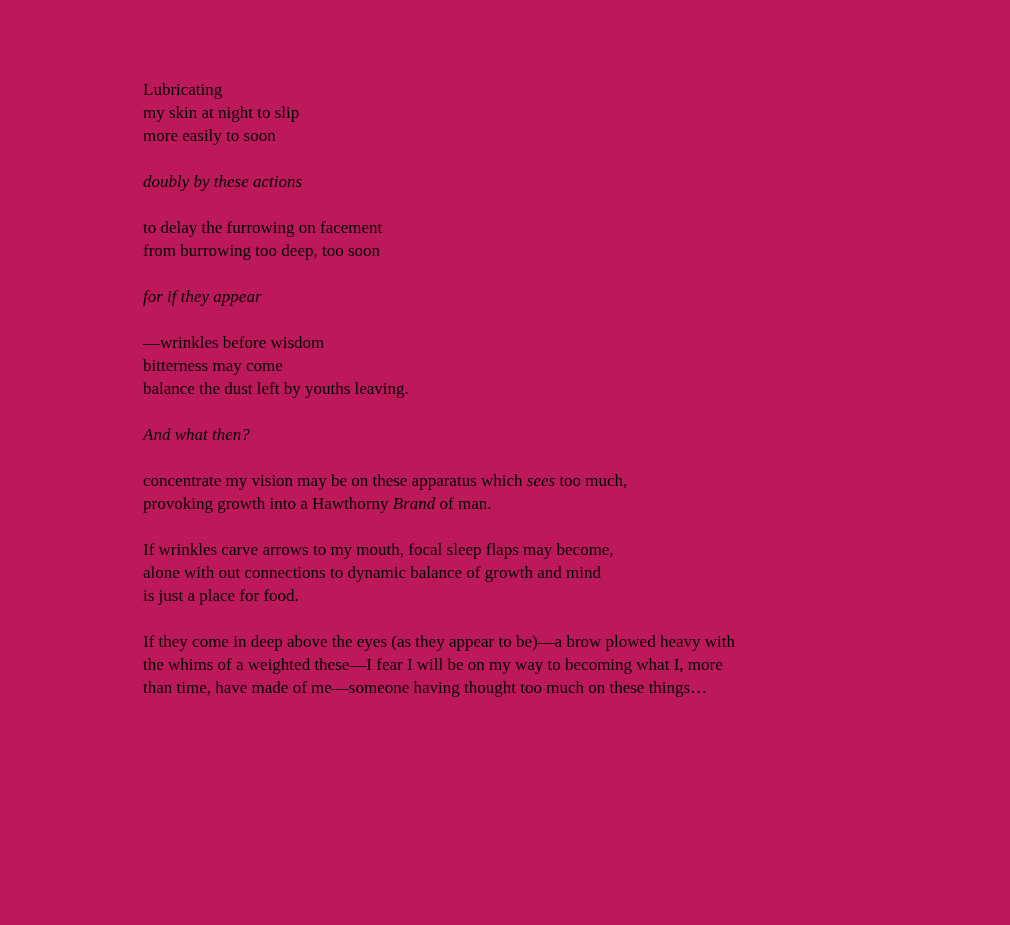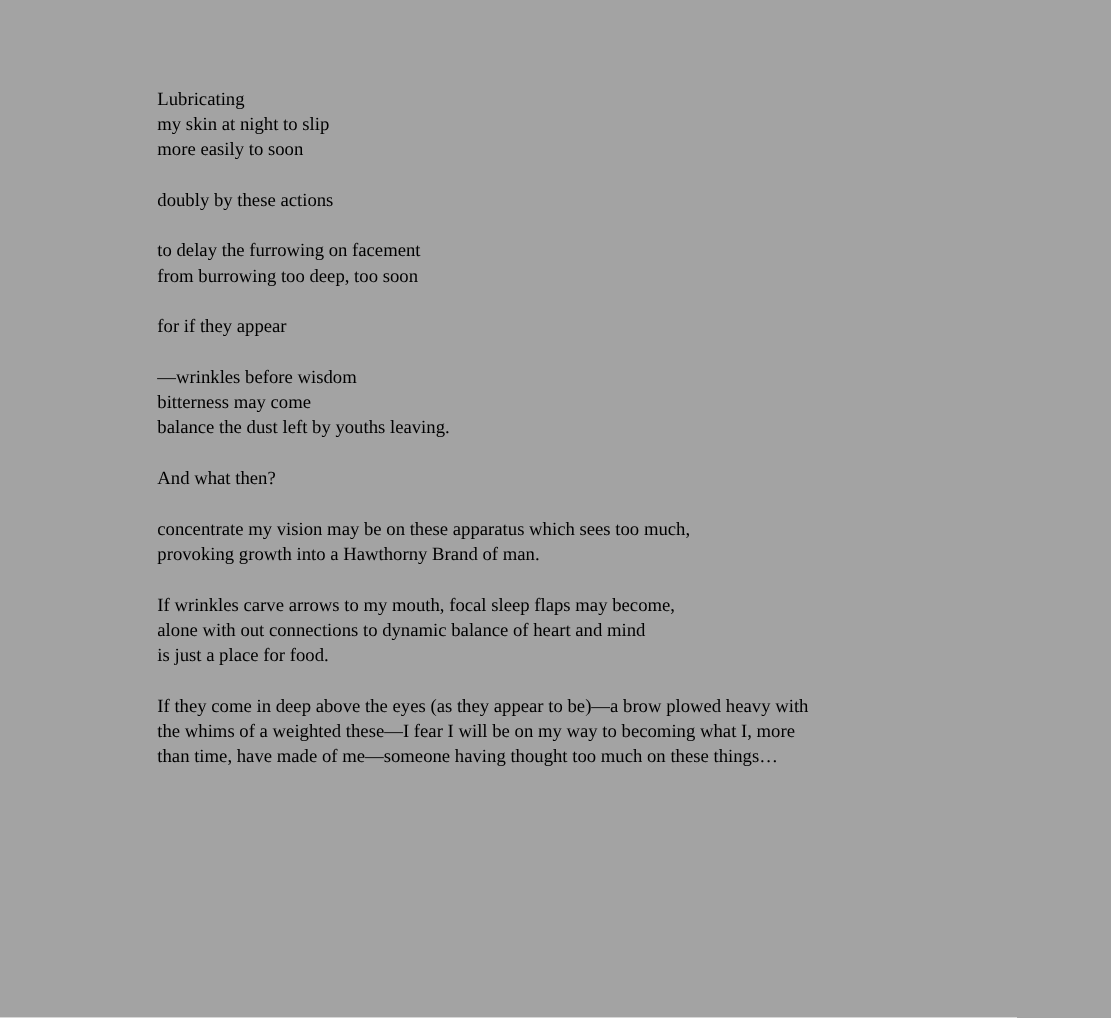--- a/index.html
+++ b/index.html
@@ -9,21 +9,21 @@
   }
   body {
     width: 1010px;
     height: 925px;
     position: relative;
     overflow: hidden;
   }
   .page {
     position: absolute;
     inset: 0;
-    background: #a3a3a3;
+    background: #be185d;
   }
   .poem {
     position: absolute;
     left: 143px;
     top: 78px;
     font-family: "Liberation Serif", serif;
     font-size: 17px;
     line-height: 23px;
     color: #000000;
     white-space: nowrap;
@@ -31,20 +31,21 @@
   .stanza {
     margin: 0 0 23px 0;
   }
   .stanza:last-child {
     margin-bottom: 16px;
   }
   .line {
     height: 23px;
   }
   .italic {
+    font-style: italic;
   }
 </style>
 </head>
 <body>
 
 <div class="page">
   <div class="poem">
       <div class="stanza">
         <div class="line"><span>Lubricating</span></div>
         <div class="line"><span>my skin at night to slip</span></div>
@@ -67,21 +68,21 @@
       </div>
       <div class="stanza">
         <div class="line"><span class="italic">And what then?</span></div>
       </div>
       <div class="stanza">
         <div class="line"><span>concentrate my vision may be on these apparatus which </span><span class="italic">sees</span><span> too much,</span></div>
         <div class="line"><span>provoking growth into a Hawthorny </span><span class="italic">Brand</span><span> of man.</span></div>
       </div>
       <div class="stanza">
         <div class="line"><span>If wrinkles carve arrows to my mouth, focal sleep flaps may become,</span></div>
-        <div class="line"><span>alone with out connections to dynamic balance of heart and mind</span></div>
+        <div class="line"><span>alone with out connections to dynamic balance of growth and mind</span></div>
         <div class="line"><span>is just a place for food.</span></div>
       </div>
       <div class="stanza">
         <div class="line"><span>If they come in deep above the eyes (as they appear to be)—a brow plowed heavy with</span></div>
         <div class="line"><span>the whims of a weighted these—I fear I will be on my way to becoming what I, more</span></div>
         <div class="line"><span>than time, have made of me—someone having thought too much on these things…</span></div>
       </div>
     </div>
 </div>
 

